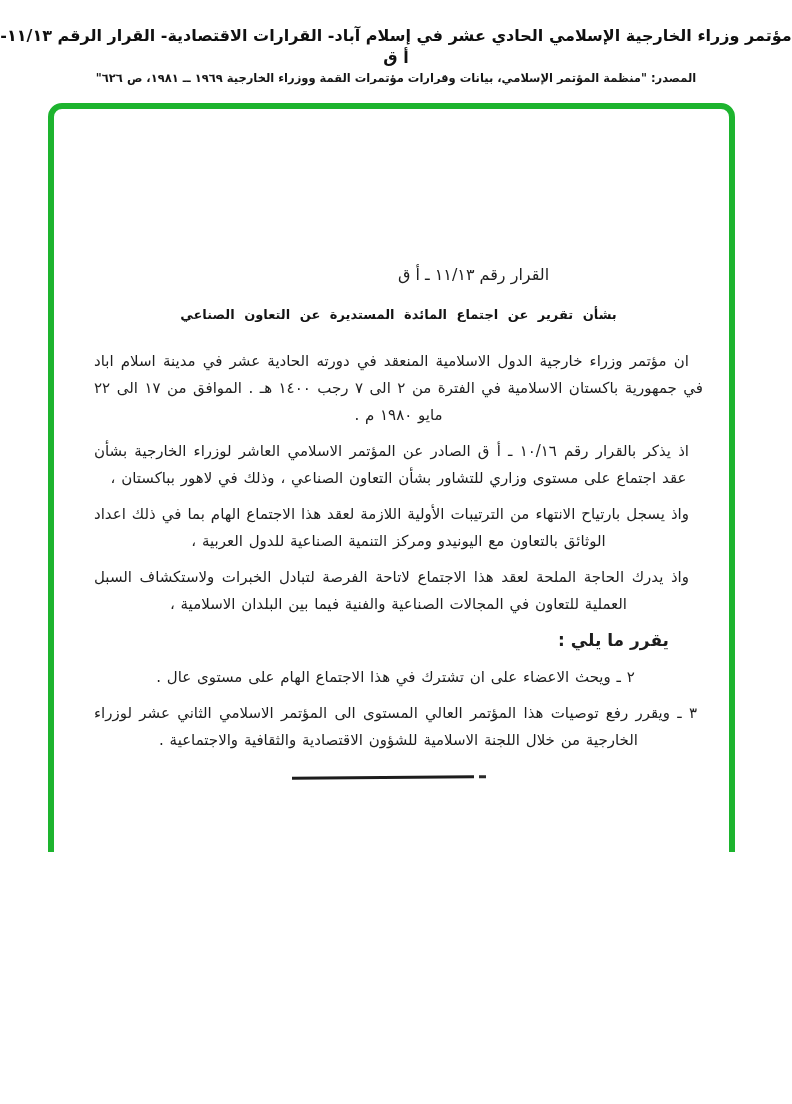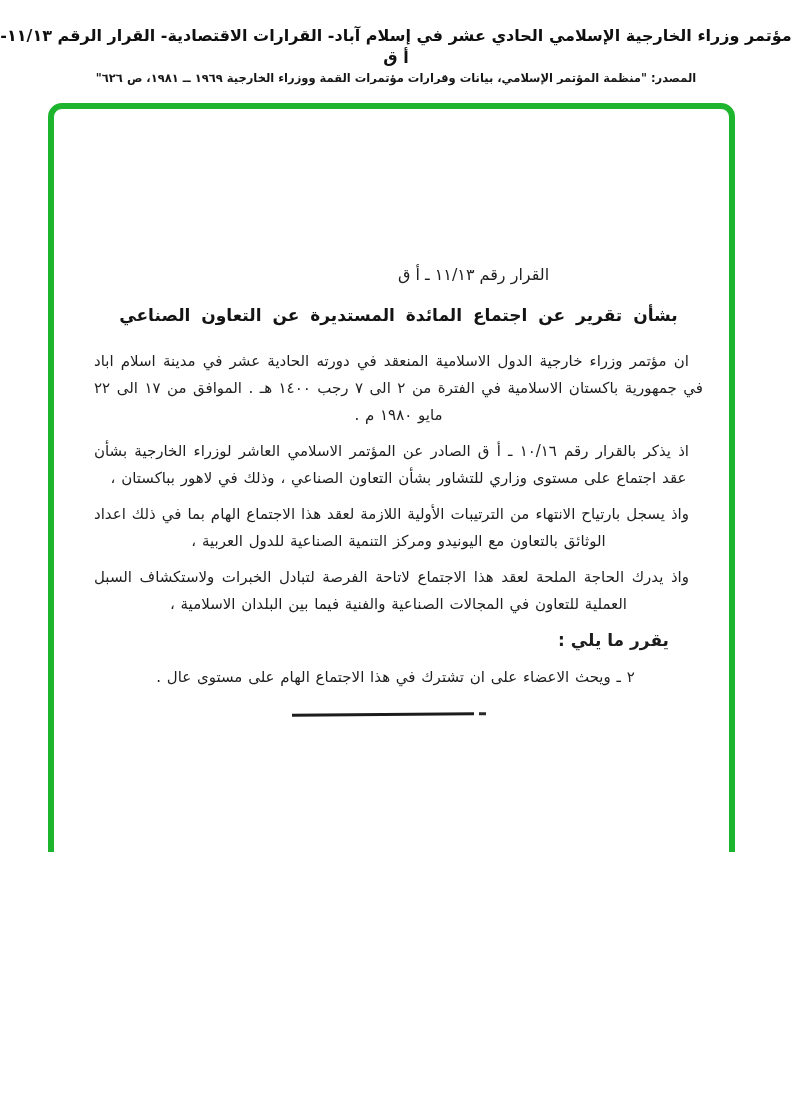--- a/index.html
+++ b/index.html
@@ -46,21 +46,21 @@
     padding:155px 26px 0 40px;
   }
   .res-no {
     font-size:16px;
     line-height:22px;
     text-align:center;
     padding-left:150px; 
     margin:0 0 16px 0;
   }
   .res-title {
-    font-size:17px;
+    font-size:13px;
     font-weight:bold;
     line-height:26px;
     text-align:center;
     word-spacing:5px;
     margin:0 0 20px 0;
     color:#141414;
   }
   .para {
     font-size:15px;
     line-height:27px;
@@ -118,19 +118,20 @@
       <p class="para">واذ يسجل بارتياح الانتهاء من الترتيبات الأولية اللازمة لعقد هذا الاجتماع الهام بما في ذلك اعداد الوثائق بالتعاون مع اليونيدو ومركز التنمية الصناعية للدول العربية ،</p>
 
 
       <p class="para">واذ يدرك الحاجة الملحة لعقد هذا الاجتماع لاتاحة الفرصة لتبادل الخبرات ولاستكشاف السبل العملية للتعاون في المجالات الصناعية والفنية فيما بين البلدان الاسلامية ،</p>
 
       <p class="decides">يقرر ما يلي :</p>
 
 
       <p class="para item">٢ ـ ويحث الاعضاء على ان تشترك في هذا الاجتماع الهام على مستوى عال .</p>
 
+      <p class="para item">٣ ـ ويقرر رفع توصيات هذا المؤتمر العالي المستوى الى المؤتمر الاسلامي الثاني عشر لوزراء الخارجية من خلال اللجنة الاسلامية للشؤون الاقتصادية والثقافية والاجتماعية .</p>
 
       <div class="divider"></div>
 
     </div>
   </div>
 
 </div>
 
 </body></html>

